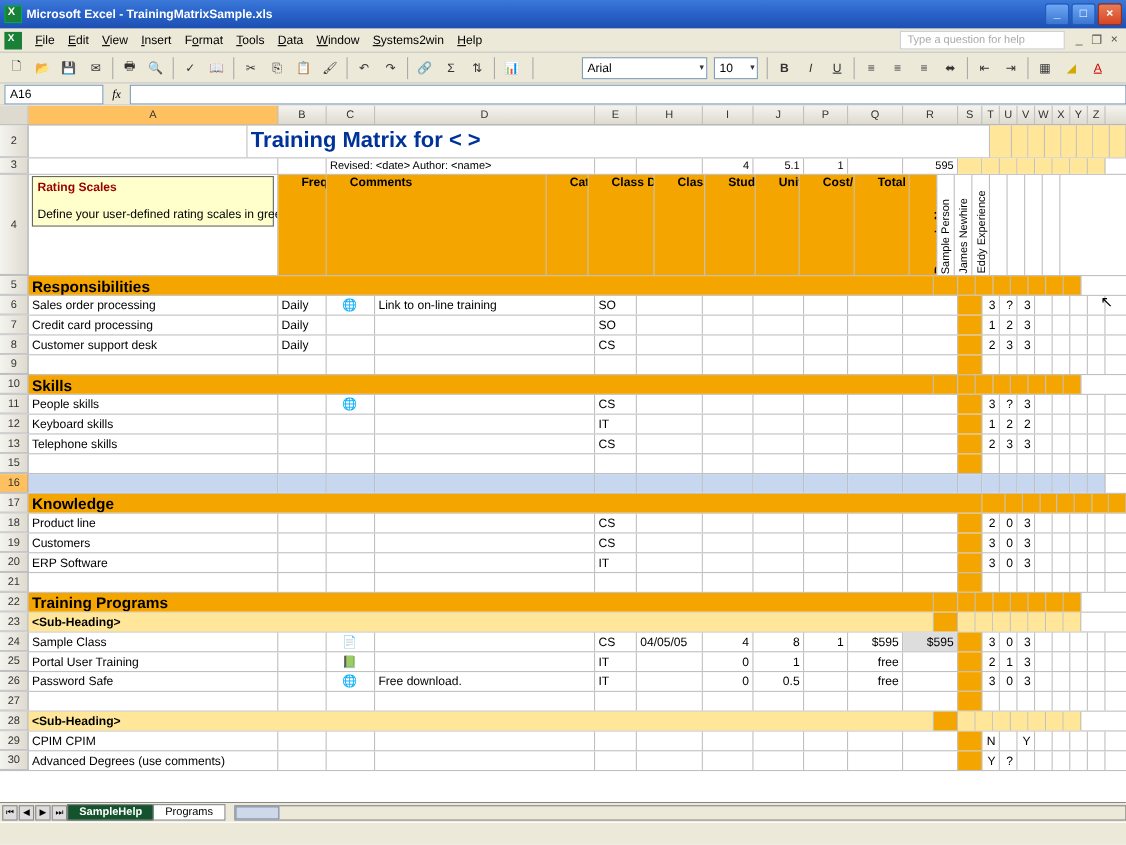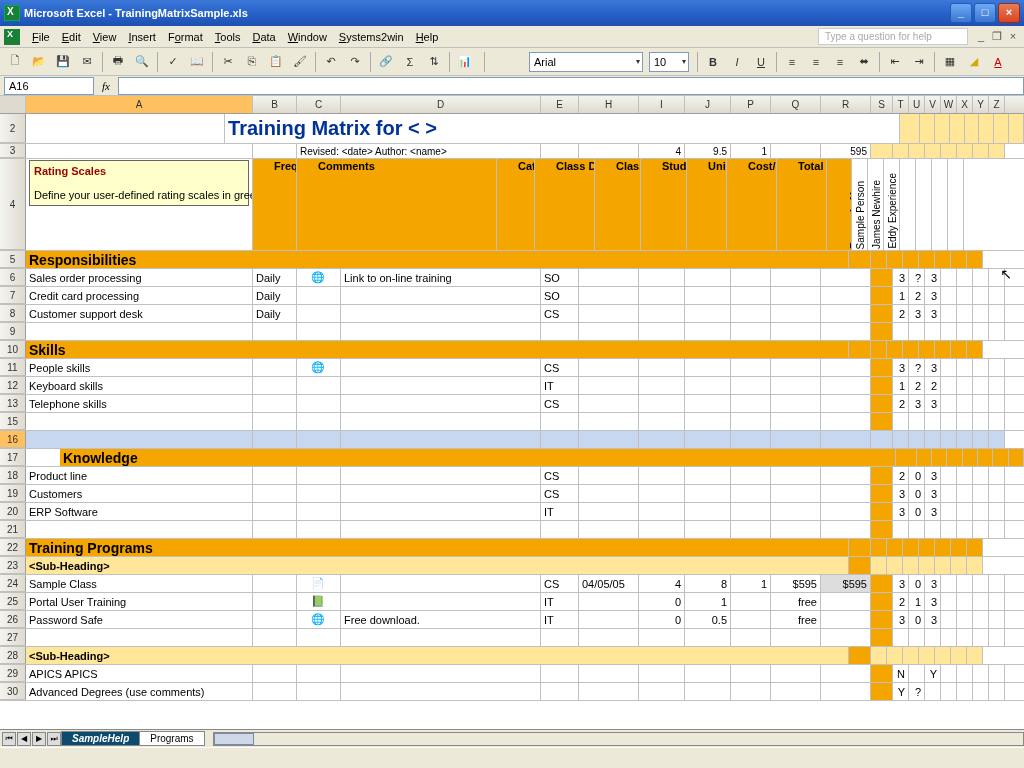--- a/index.html
+++ b/index.html
@@ -51,21 +51,21 @@
 .ratingbox{background:#ffffcc;border:1px solid #666;padding:4px;width:100%;}
 .ratingbox .h{font-weight:bold;color:#900;}
 .vert{writing-mode:vertical-rl;transform:rotate(180deg);font-size:10px;}
 .sel-row .cell{background:#c7d7ef;}
 .section-hdr{font-weight:bold;font-size:14px;background:#f5a500;}
 .ch.selcol{background:#ffc160;}
 .icon-link{color:#2050c0;font-size:11px;}
 .tabs{height:18px;background:#ece9d8;display:flex;align-items:center;padding-left:2px;border-top:1px solid #888;}
 .tabnav{width:14px;height:14px;border:1px solid #888;background:#ddd;margin-right:1px;text-align:center;font-size:8px;line-height:12px;cursor:pointer;}
 .tab{padding:1px 10px;border:1px solid #888;background:#fff;font-size:10px;cursor:pointer;margin-left:-1px;}
-.tab.active{background:#0c4a6e;color:#fff;font-weight:bold;font-style:italic;}
+.tab.active{background:#14532d;color:#fff;font-weight:bold;}
 .scrollbar{background:#ece9d8;border:1px solid #888;flex:1;height:14px;margin-left:8px;position:relative;}
 .thumb{position:absolute;left:0;width:40px;height:12px;background:#cfd8e6;border:1px solid #7a8aaa;}
 .status{height:19px;background:#ece9d8;border-top:1px solid #fff;}
 .cursor{position:absolute;right:12px;top:266px;font-size:14px;pointer-events:none;}
 </style>
 </head>
 <body>
 
 <div class="titlebar">
   <span class="logo"></span>
@@ -200,21 +200,21 @@
         <div class="cell cZ lightorange" style="height: 29px;"></div>
       </div>
       <div class="row  r3">
         <div class="rownum">3</div>
         <div class="cell cA"></div>
         <div class="cell cB"></div>
         <div class="cell" style="width: 244px;">Revised:  &lt;date&gt;  Author:  &lt;name&gt;</div>
         <div class="cell cE"></div>
         <div class="cell cH"></div>
         <div class="cell cI r">4</div>
-        <div class="cell cJ r">9.5</div>
+        <div class="cell cJ r">5.1</div>
         <div class="cell cP r">1</div>
         <div class="cell cQ"></div>
         <div class="cell cR r">595</div>
         <div class="cell cS lightorange"></div>
         <div class="cell cT lightorange"></div>
         <div class="cell cU lightorange"></div>
         <div class="cell cV lightorange"></div>
         <div class="cell cW lightorange"></div>
         <div class="cell cX lightorange"></div>
         <div class="cell cY lightorange"></div>
@@ -472,21 +472,21 @@
         <div class="cell cT"></div>
         <div class="cell cU"></div>
         <div class="cell cV"></div>
         <div class="cell cW"></div>
         <div class="cell cX"></div>
         <div class="cell cY"></div>
         <div class="cell cZ"></div>
       </div>
       <div class="row">
         <div class="rownum">17</div>
-        <div class="cell section-hdr" style="width: 902px; margin-left: 34px;">Knowledge</div>
+        <div class="cell section-hdr" style="width: 902px;">Knowledge</div>
         <div class="cell cS orange-band"></div>
         <div class="cell cT orange-band"></div>
         <div class="cell cU orange-band"></div>
         <div class="cell cV orange-band"></div>
         <div class="cell cW orange-band"></div>
         <div class="cell cX orange-band"></div>
         <div class="cell cY orange-band"></div>
         <div class="cell cZ orange-band"></div>
       </div>
       <div class="row">
@@ -702,21 +702,21 @@
         <div class="cell cT lightorange"></div>
         <div class="cell cU lightorange"></div>
         <div class="cell cV lightorange"></div>
         <div class="cell cW lightorange"></div>
         <div class="cell cX lightorange"></div>
         <div class="cell cY lightorange"></div>
         <div class="cell cZ lightorange"></div>
       </div>
       <div class="row">
         <div class="rownum">29</div>
-        <div class="cell cA">APICS APICS</div>
+        <div class="cell cA">CPIM CPIM</div>
         <div class="cell cB"></div>
         <div class="cell cC"></div>
         <div class="cell cD"></div>
         <div class="cell cE"></div>
         <div class="cell cH"></div>
         <div class="cell cI"></div>
         <div class="cell cJ"></div>
         <div class="cell cP"></div>
         <div class="cell cQ"></div>
         <div class="cell cR"></div>

